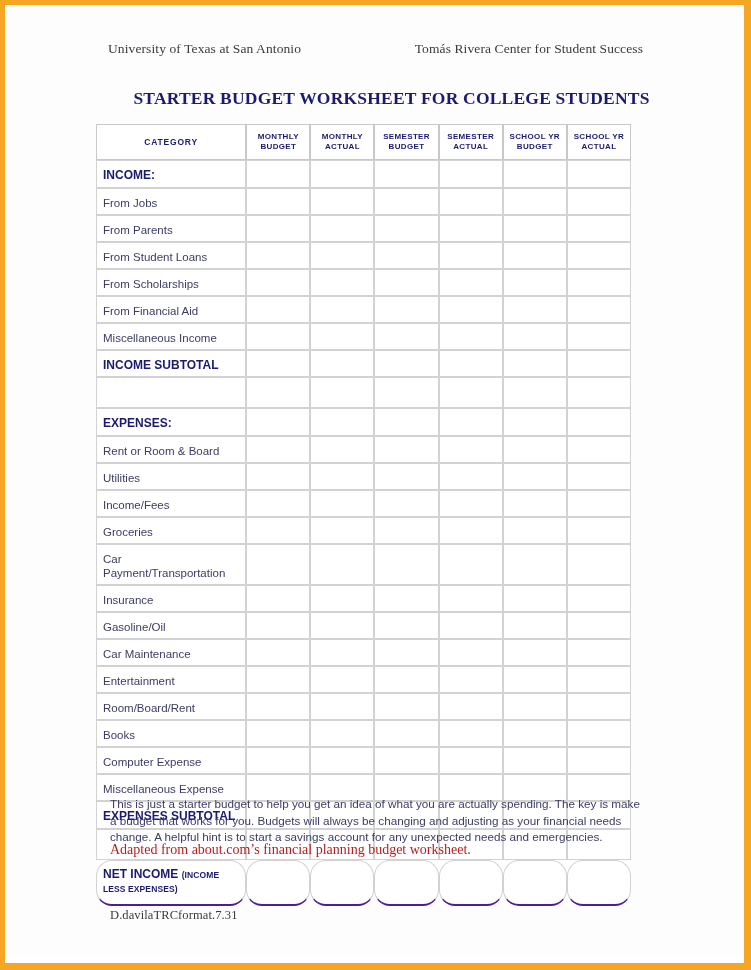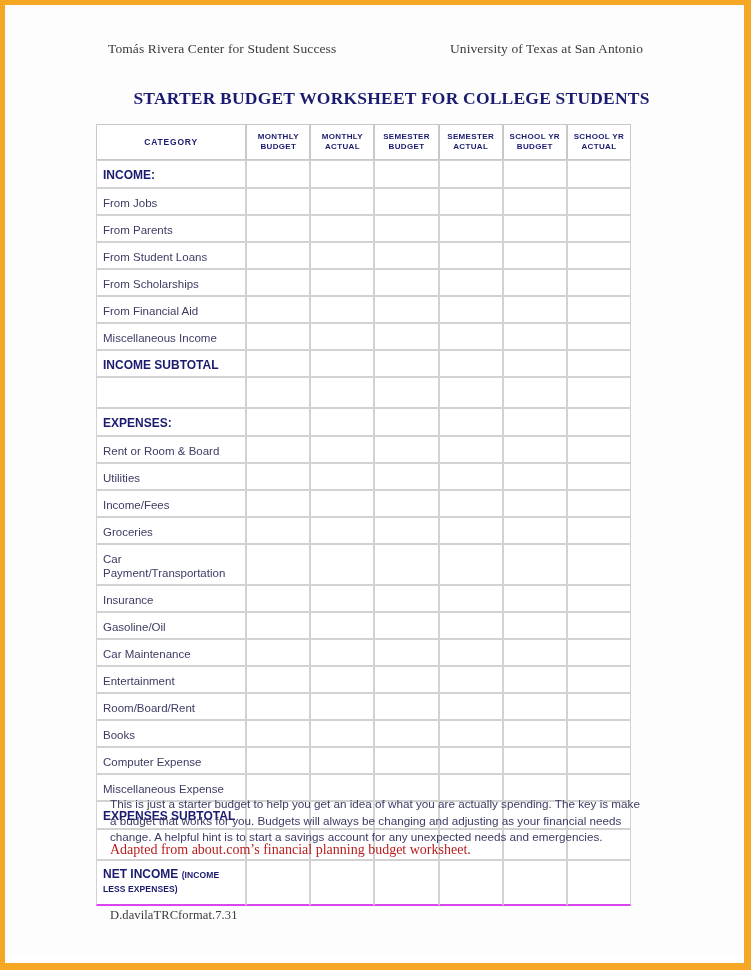--- a/index.html
+++ b/index.html
@@ -161,21 +161,22 @@
   td.value {
     height: 14px;
   }
 
   
   col.c-category { width: 150px; }
   col.c-val      { width: 64px;  }
 
   
   tr.last-row td {
-    border-bottom: 2px solid #d946ef;
+    border-bottom: 2px solid #4c1d95;
+    border-radius: 16px;
   }
 
   
   .note-block {
     position: absolute;
     left: 110px;
     top: 796px;
     width: 531px;
     font-size: 11.7px;
     color: #3c3c64;
@@ -206,22 +207,22 @@
 <div class="page-frame">
   <div class="frame-inner-white-r"></div>
   <div class="frame-inner-white-b"></div>
   <div class="frame-right"></div>
   <div class="frame-bottom"></div>
 </div>
 
 <div class="sheet"></div>
 
 <div class="affiliation">
+  <span>University of Texas at San Antonio</span>
   <span>Tomás Rivera Center for Student Success</span>
-  <span>University of Texas at San Antonio</span>
 </div>
 
 <div class="doc-title">STARTER BUDGET WORKSHEET FOR COLLEGE STUDENTS</div>
 
 <table class="worksheet">
   <colgroup>
     <col class="c-category">
     <col class="c-val">
       <col class="c-val">
       <col class="c-val">

